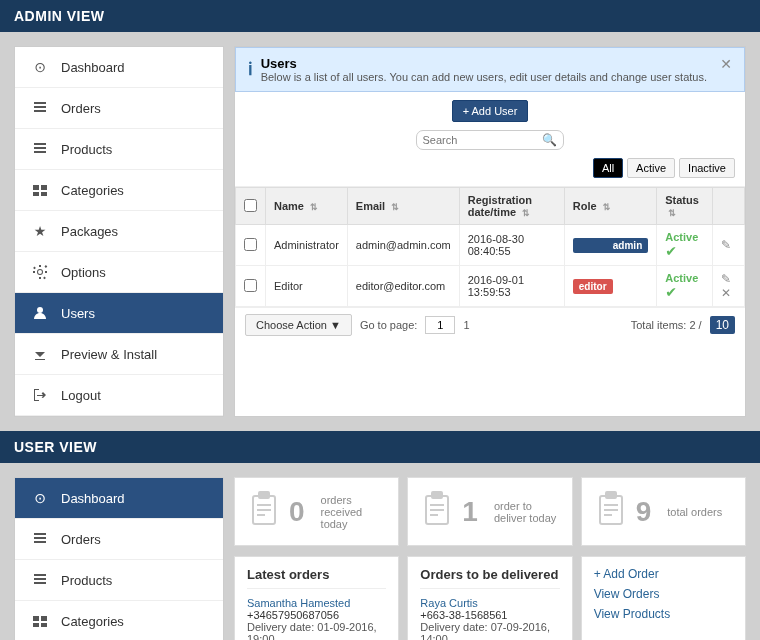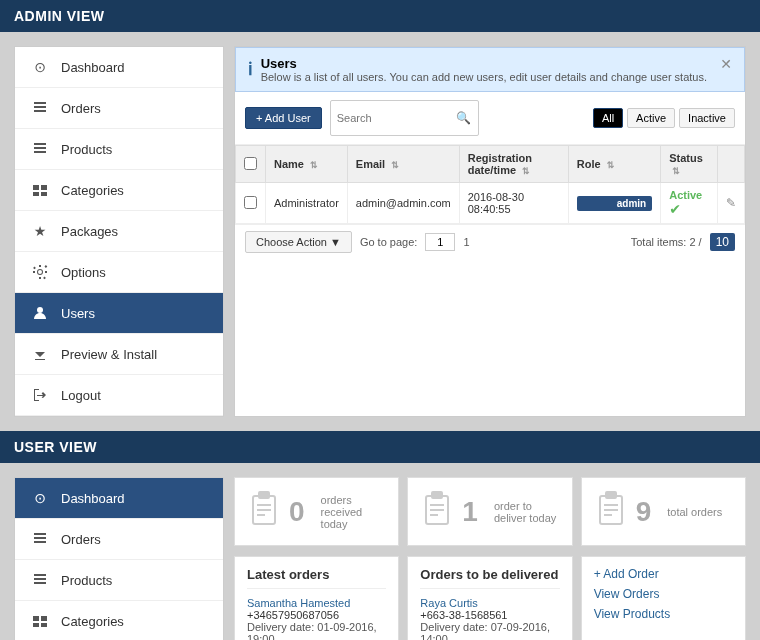--- a/index.html
+++ b/index.html
@@ -89,38 +89,39 @@
       font-size: 14px;
     }
 
     
     .toolbar {
       display: flex;
       align-items: center;
       gap: 8px;
       padding: 8px 10px;
       border-bottom: 1px solid #eee;
+      flex-direction: column;
     }
     .btn {
       padding: 4px 10px;
       font-size: 11px;
       cursor: pointer;
       border: 1px solid #ccc;
       background: #f5f5f5;
       border-radius: 2px;
       color: #333;
     }
     .btn-primary { background: #2a5080; color: white; border-color: #1a4070; }
 
     .search-box {
       display: flex;
       align-items: center;
       border: 1px solid #ccc;
-      border-radius: 2px;
-      padding: 10px 6px;
+      border-radius: 7px;
+      padding: 2px 6px;
       background: white;
     }
     .search-box input {
       border: none;
       outline: none;
       font-size: 11px;
       width: 120px;
     }
 
     .filter-buttons { margin-left: auto; display: flex; gap: 4px; }
@@ -404,20 +405,35 @@
             <td>2016-08-30 08:40:55</td>
             <td><span class="badge badge-admin">admin</span></td>
             <td>
               <span class="status-active">Active</span>
               <span class="check-green">✔</span>
             </td>
             <td>
               <span class="edit-icon">✎</span>
             </td>
           </tr>
+          <tr>
+            <td><input type="checkbox" style=""></td>
+            <td>Editor</td>
+            <td>editor@editor.com</td>
+            <td>2016-09-01 13:59:53</td>
+            <td><span class="badge badge-editor">editor</span></td>
+            <td>
+              <span class="status-active">Active</span>
+              <span class="check-green">✔</span>
+            </td>
+            <td>
+              <span class="edit-icon">✎</span>
+              <span class="delete-icon">✕</span>
+            </td>
+          </tr>
         </tbody>
       </table>
 
       <div class="table-footer">
         <button class="btn">Choose Action ▼</button>
         <span>Go to page:</span>
         <input type="text" class="page-input" value="1" style="">
         <span>1</span>
         <span class="total-items">Total items: 2 /</span>
         <span class="total-count">10</span>

